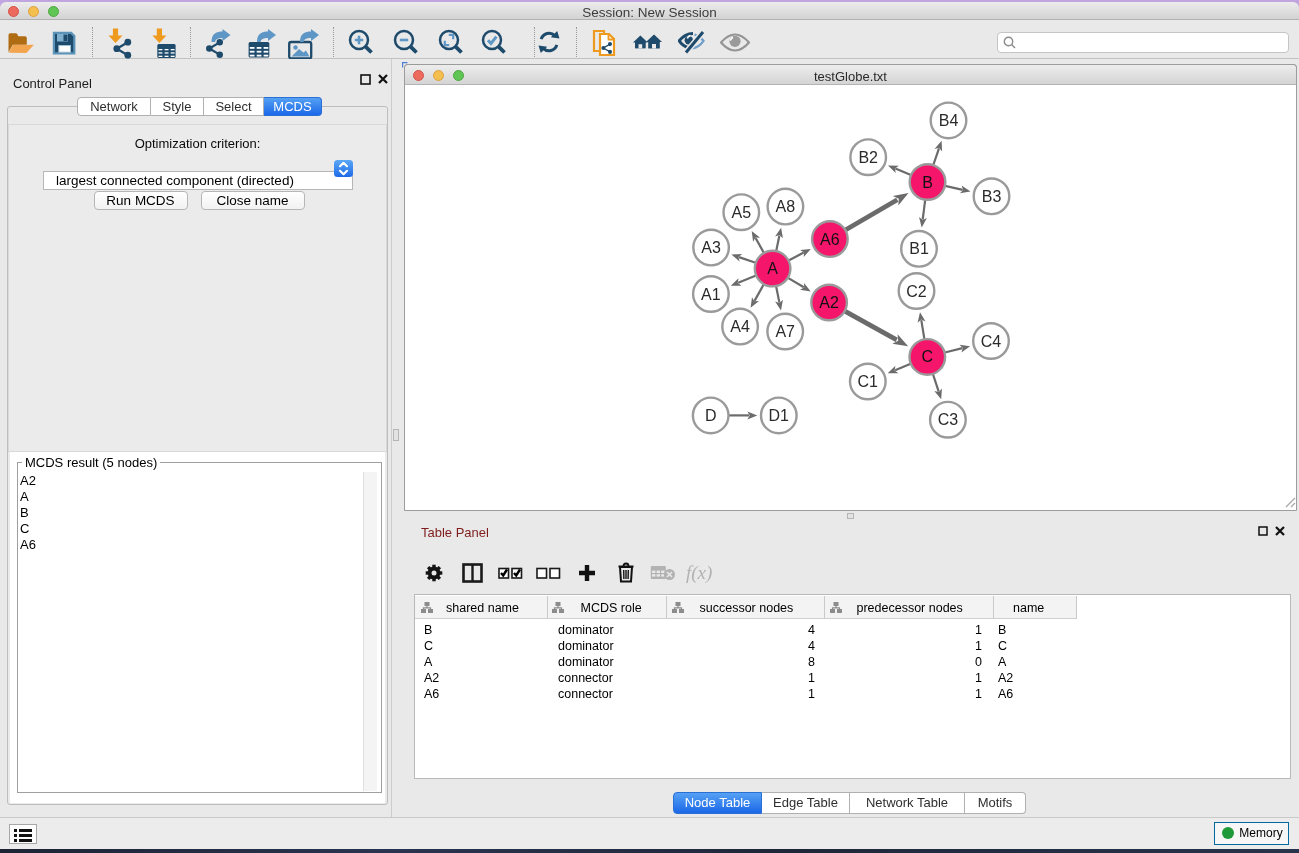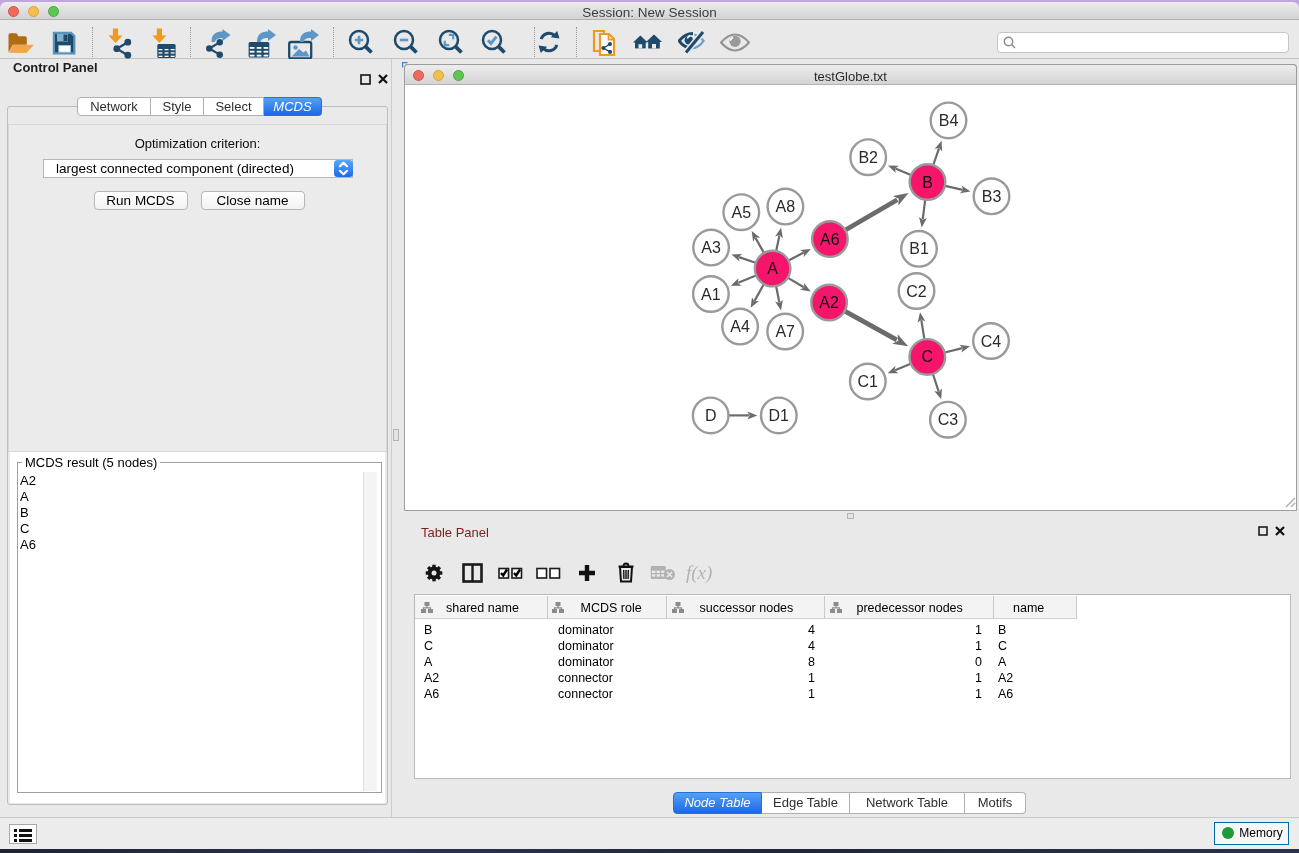--- a/index.html
+++ b/index.html
@@ -16,41 +16,41 @@
 .tl { position:absolute; width:11px; height:11px; border-radius:50%; top:6px; }
 #title { left:0; right:0; top:4.5px; text-align:center; font-size:13.5px; color:#3c3c3c; }
 
 #toolbar { left:0; top:20px; width:1299px; height:39px; background:#e9e9e9;
   border-bottom:1px solid #c2c2c2; }
 .vsep { position:absolute; top:27px; height:30px; width:0;
   border-left:1px dotted #9a9a9a; }
 #searchbox { left:997px; top:32px; width:292px; height:21px; background:#fff;
   border:1px solid #c5c5c5; border-radius:4px; }
 
-#cpTitle { left:13px; top:60px; font-size:13px; color:#1c1c1c;font-weight:bold; }
+#cpTitle { left:13px; top:76px; font-size:13px; color:#1c1c1c; }
 #cpBorder { left:391px; top:59px; width:1px; height:758px; background:#cdcdcd; }
 #vHandle { left:393px; top:429px; width:6px; height:12px; background:#e3e3e3; border:1px solid #b5b5b5; }
 
 .seg { position:absolute; display:flex; }
 .seg span { display:block; background:#fff; border:1px solid #b0b0b0; border-left:none;
   font-size:13px; color:#2f2f2f; text-align:center; line-height:17px; height:19px; }
 .seg span:first-child { border-left:1px solid #b0b0b0; border-radius:4px 0 0 4px; }
 .seg span:last-child { border-radius:0 4px 4px 0; }
-.seg span.sel { background:linear-gradient(#55a1f4,#1b67e8); color:#fff; border-color:#2a6fd4;font-style:italic; }
+.seg span.sel { background:linear-gradient(#55a1f4,#1b67e8); color:#fff; border-color:#2a6fd4; }
 #cpTabs { left:77px; top:97px; }
 #cpTabs span:nth-child(1){ width:74px; }
 #cpTabs span:nth-child(2){ width:53px; }
 #cpTabs span:nth-child(3){ width:60px; }
 #cpTabs span:nth-child(4){ width:58px; }
 
 #cpPanel { left:7px; top:106px; width:381px; height:699px; background:#eaeaea;
   border:1px solid #bdbdbd; border-radius:3px; }
 #cpInner { left:8px; top:124px; width:379px; height:328px; border:1px solid #d9d9d9; background:#ebebeb; }
 #optLabel { left:7px; top:136px; width:381px; text-align:center; font-size:13px; color:#0a0a0a; }
-#combo { left:43px; top:159px; width:310px; height:19px; background:#fff;
+#combo { left:43px; top:171px; width:310px; height:19px; background:#fff;
   border:1px solid #b6b6b6; border-radius:0; font-size:13.5px; color:#000;
   line-height:17px; padding-left:12px; }
 #comboBtn { left:333.5px; top:160px; width:19px; height:17px; border-radius:3.5px;
   background:linear-gradient(#5ba7f7,#1e6be9); }
 .btn { position:absolute; height:19px; background:linear-gradient(#ffffff,#f2f2f2); border:1px solid #b6b6b6; border-radius:4px;
   font-size:13.5px; color:#000; text-align:center; line-height:17px; }
 #runBtn { left:93.5px; top:191px; width:94px; }
 #closeBtn { left:200.5px; top:191px; width:104px; }
 #cpWhite { left:10px; top:452px; width:375px; height:351px; background:#fff; }
 #fieldset { left:17px; top:462px; width:365px; height:331px; border:1px solid #9f9f9f; }

